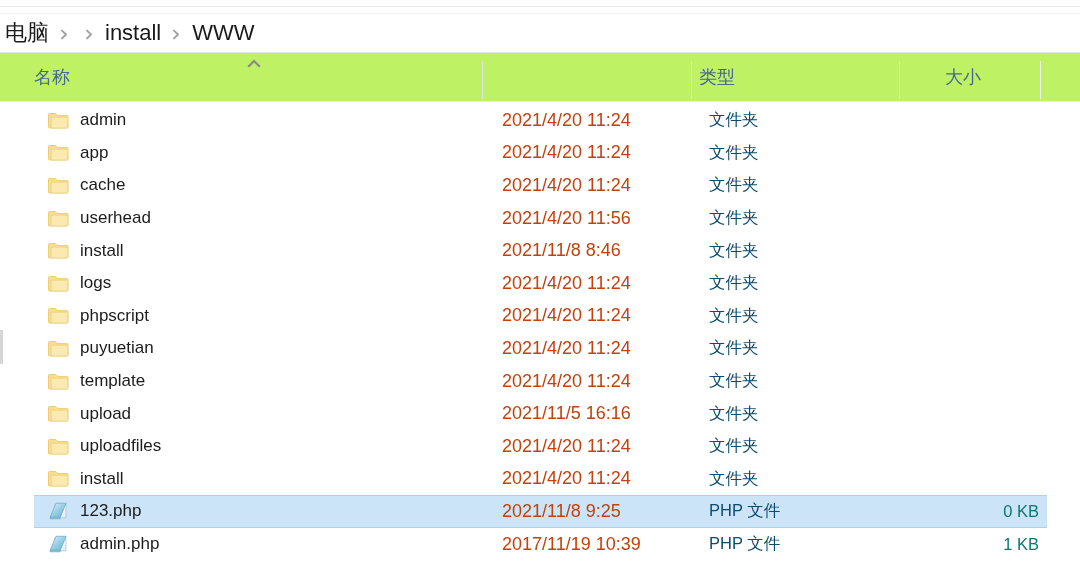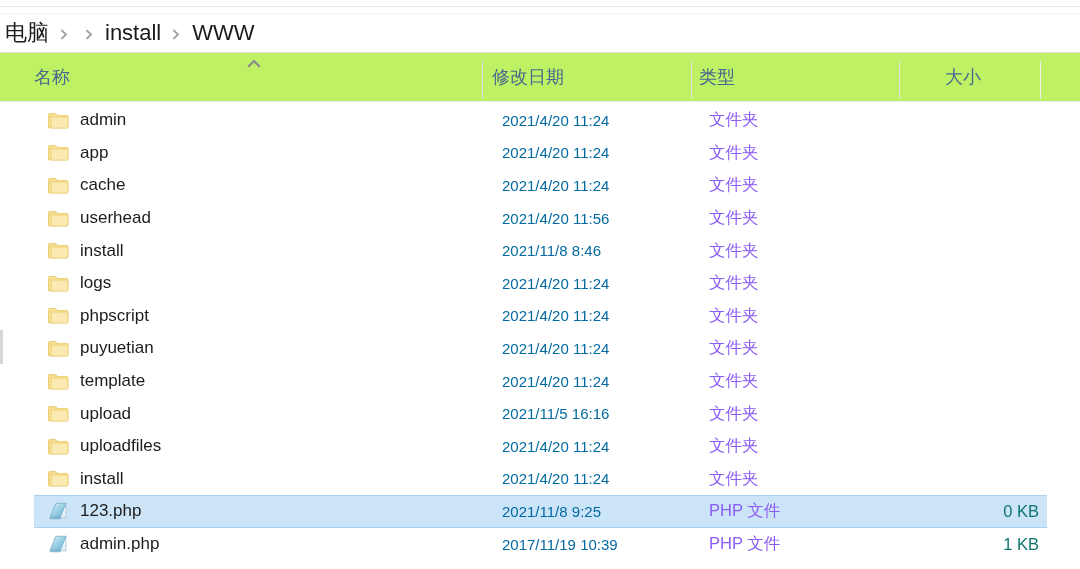--- a/index.html
+++ b/index.html
@@ -148,27 +148,27 @@
   .cell-name {
     left: 36px;
     gap: 11px;
   }
   .name-text {
     font-size: 17px;
     color: #1c1c1c;
   }
   .cell-date {
     left: 490px;
-    font-size: 15px;
-    color: #0369a1;
+    font-size: 18px;
+    color: #c2410c;
   }
   .cell-type {
     left: 697px;
     font-size: 16.5px;
-    color: #8b5cf6;
+    color: #0c4a6e;
   }
   .cell-size {
     left: 905px;
     width: 122px;
     justify-content: flex-end;
     font-size: 16.5px;
     color: #0f766e;
   }
 
   
@@ -229,21 +229,20 @@
     <div class="col-divider" style="left:899px;"></div>
     <div class="col-divider" style="left:1040px; background:#f0f0f0;"></div>
 
     <div id="sort-caret">
       <svg width="16" height="10" viewBox="0 0 16 10">
         <path d="M3 8 L8 3 L13 8" fill="none" stroke="#8a8a8a" stroke-width="2.2" stroke-linecap="square"></path>
       </svg>
     </div>
 
     <div class="col-head" style="left:34px;">名称</div>
-    <div class="col-head" style="left:492px;">修改日期</div>
     <div class="col-head" style="left:699px;">类型</div>
     <div class="col-head" style="left:913px;margin-left:32px;">大小</div>
   </div>
   <div id="header-underline"></div>
 
   <div id="file-list">
       <div class="file-row">
         <div class="cell cell-name">
           <span class="icon-wrap">
             <svg width="21" height="19" viewBox="0 0 21 19">

